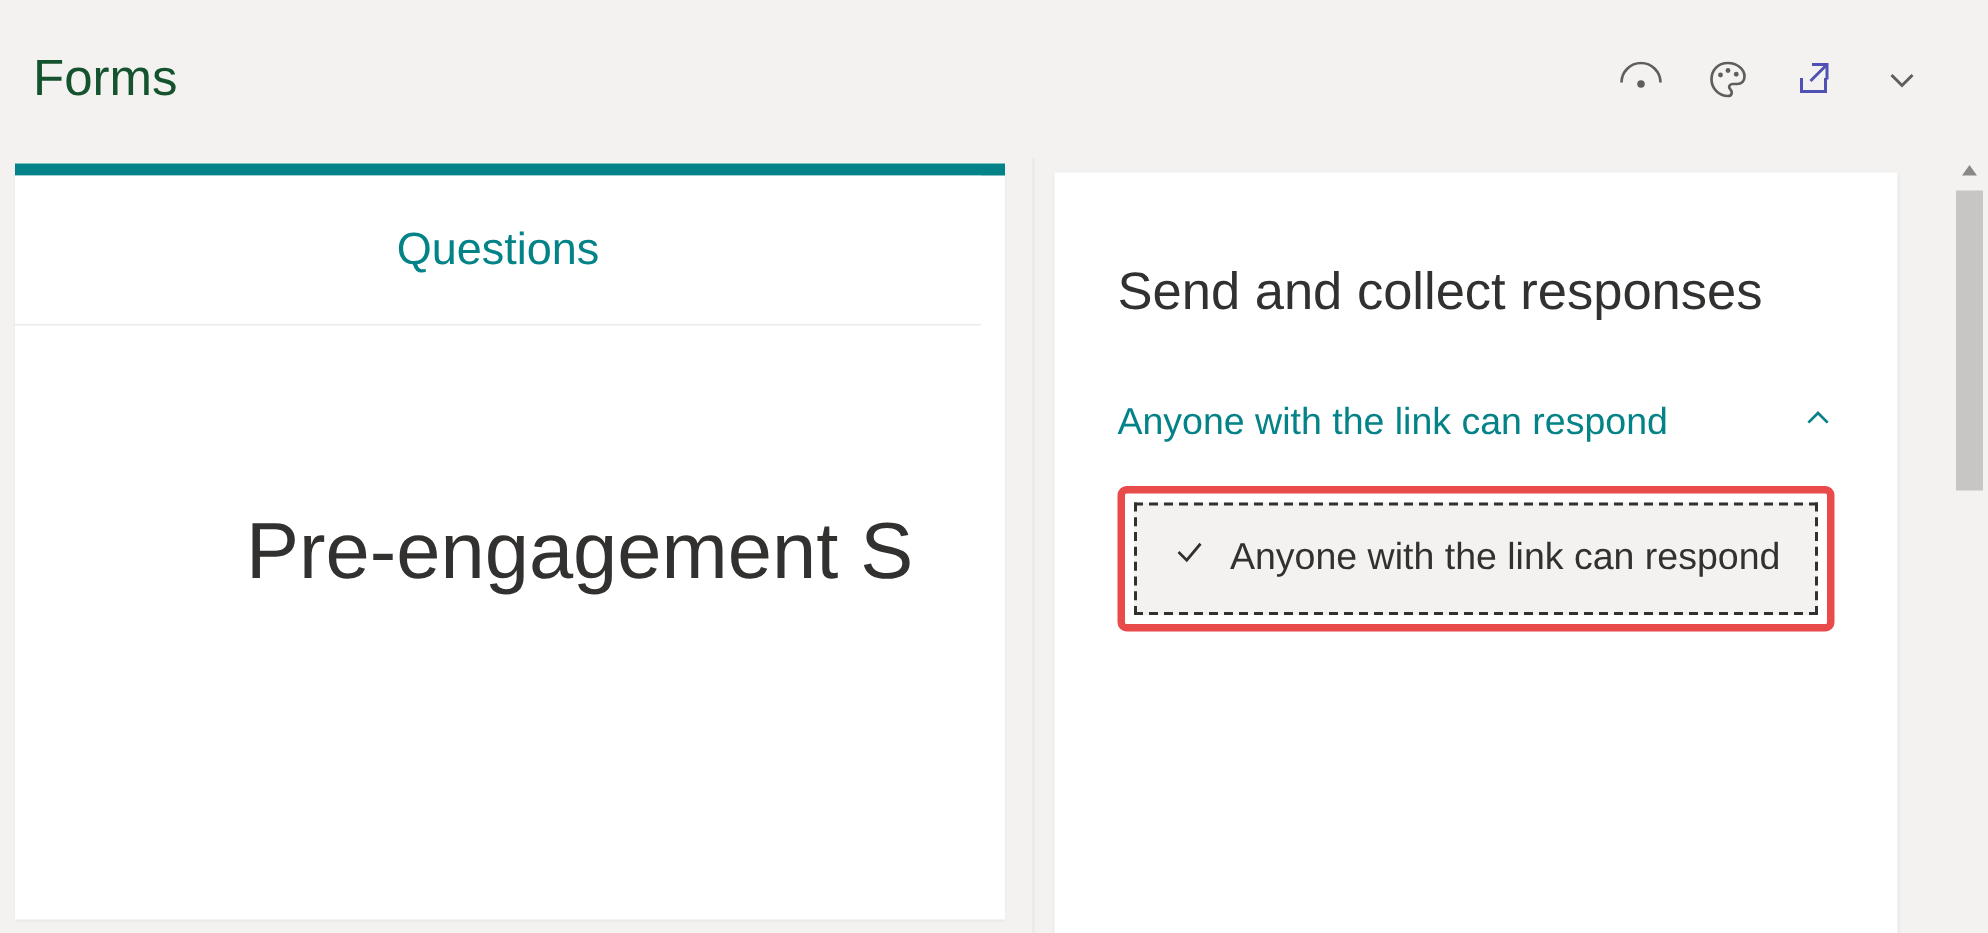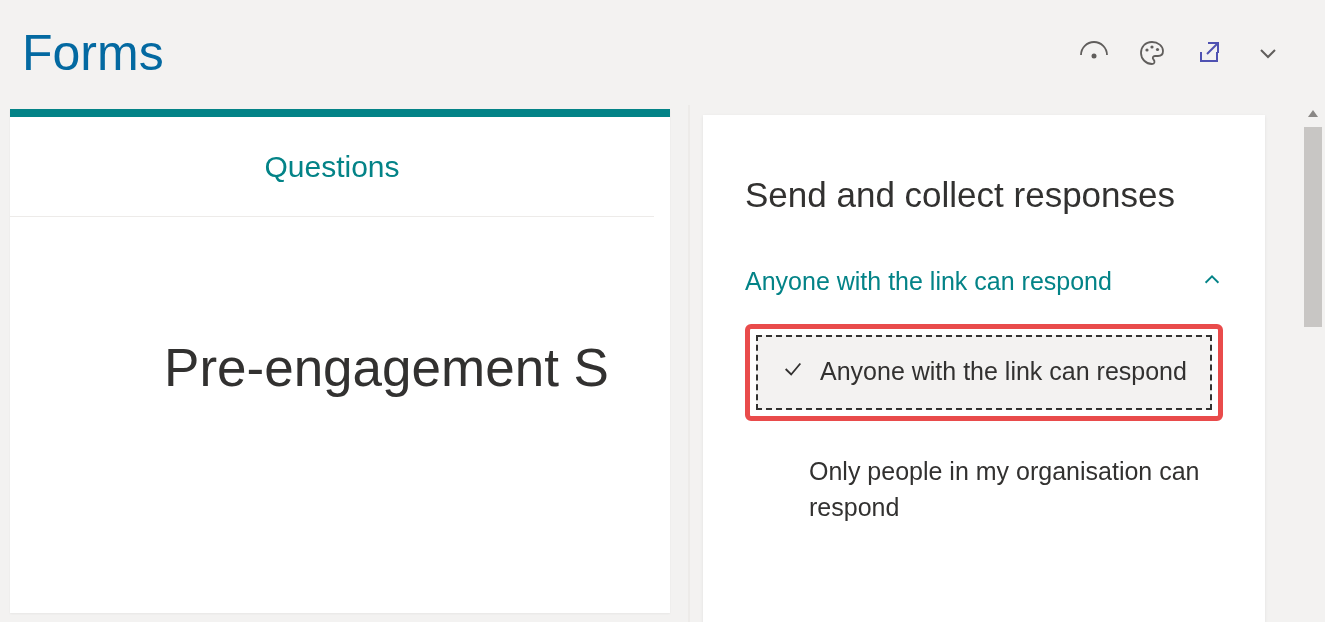--- a/index.html
+++ b/index.html
@@ -8,23 +8,23 @@
   
   .header {
     height: 105px;
     display: flex;
     align-items: center;
     justify-content: space-between;
     padding: 0 22px 0 22px;
     background: #f3f2f1;
   }
   .header-title {
-    font-size: 50px;
+    font-size: 34px;
     font-weight: 400;
-    color: #0369a1;
+    color: #14532d;
   }
   .header-actions {
     display: flex;
     align-items: center;
     gap: 28px;
     margin-right: 20px;
   }
   .header-actions .icon-btn {
     width: 30px;
     height: 30px;
@@ -256,23 +256,20 @@
       <div class="option selected">
         <span class="check-icon">
           <svg width="22" height="22" viewBox="0 0 24 24" fill="none" stroke="currentColor" stroke-width="2">
             <path d="M4 12 L10 18 L20 6"></path>
           </svg>
         </span>
         <span>Anyone with the link can respond</span>
       </div>
     </div>
 
-    <div class="option plain">
-      <span>Only people in my organisation can respond</span>
-    </div>
 
   </div>
 
   <div class="scroll-track">
     <div class="scroll-arrow-up">
       <svg width="12" height="12" viewBox="0 0 12 12" fill="currentColor">
           <path d="M6 2 L11 9 L1 9 Z"></path>
         </svg>
     </div>
     <div class="scroll-thumb"></div>

